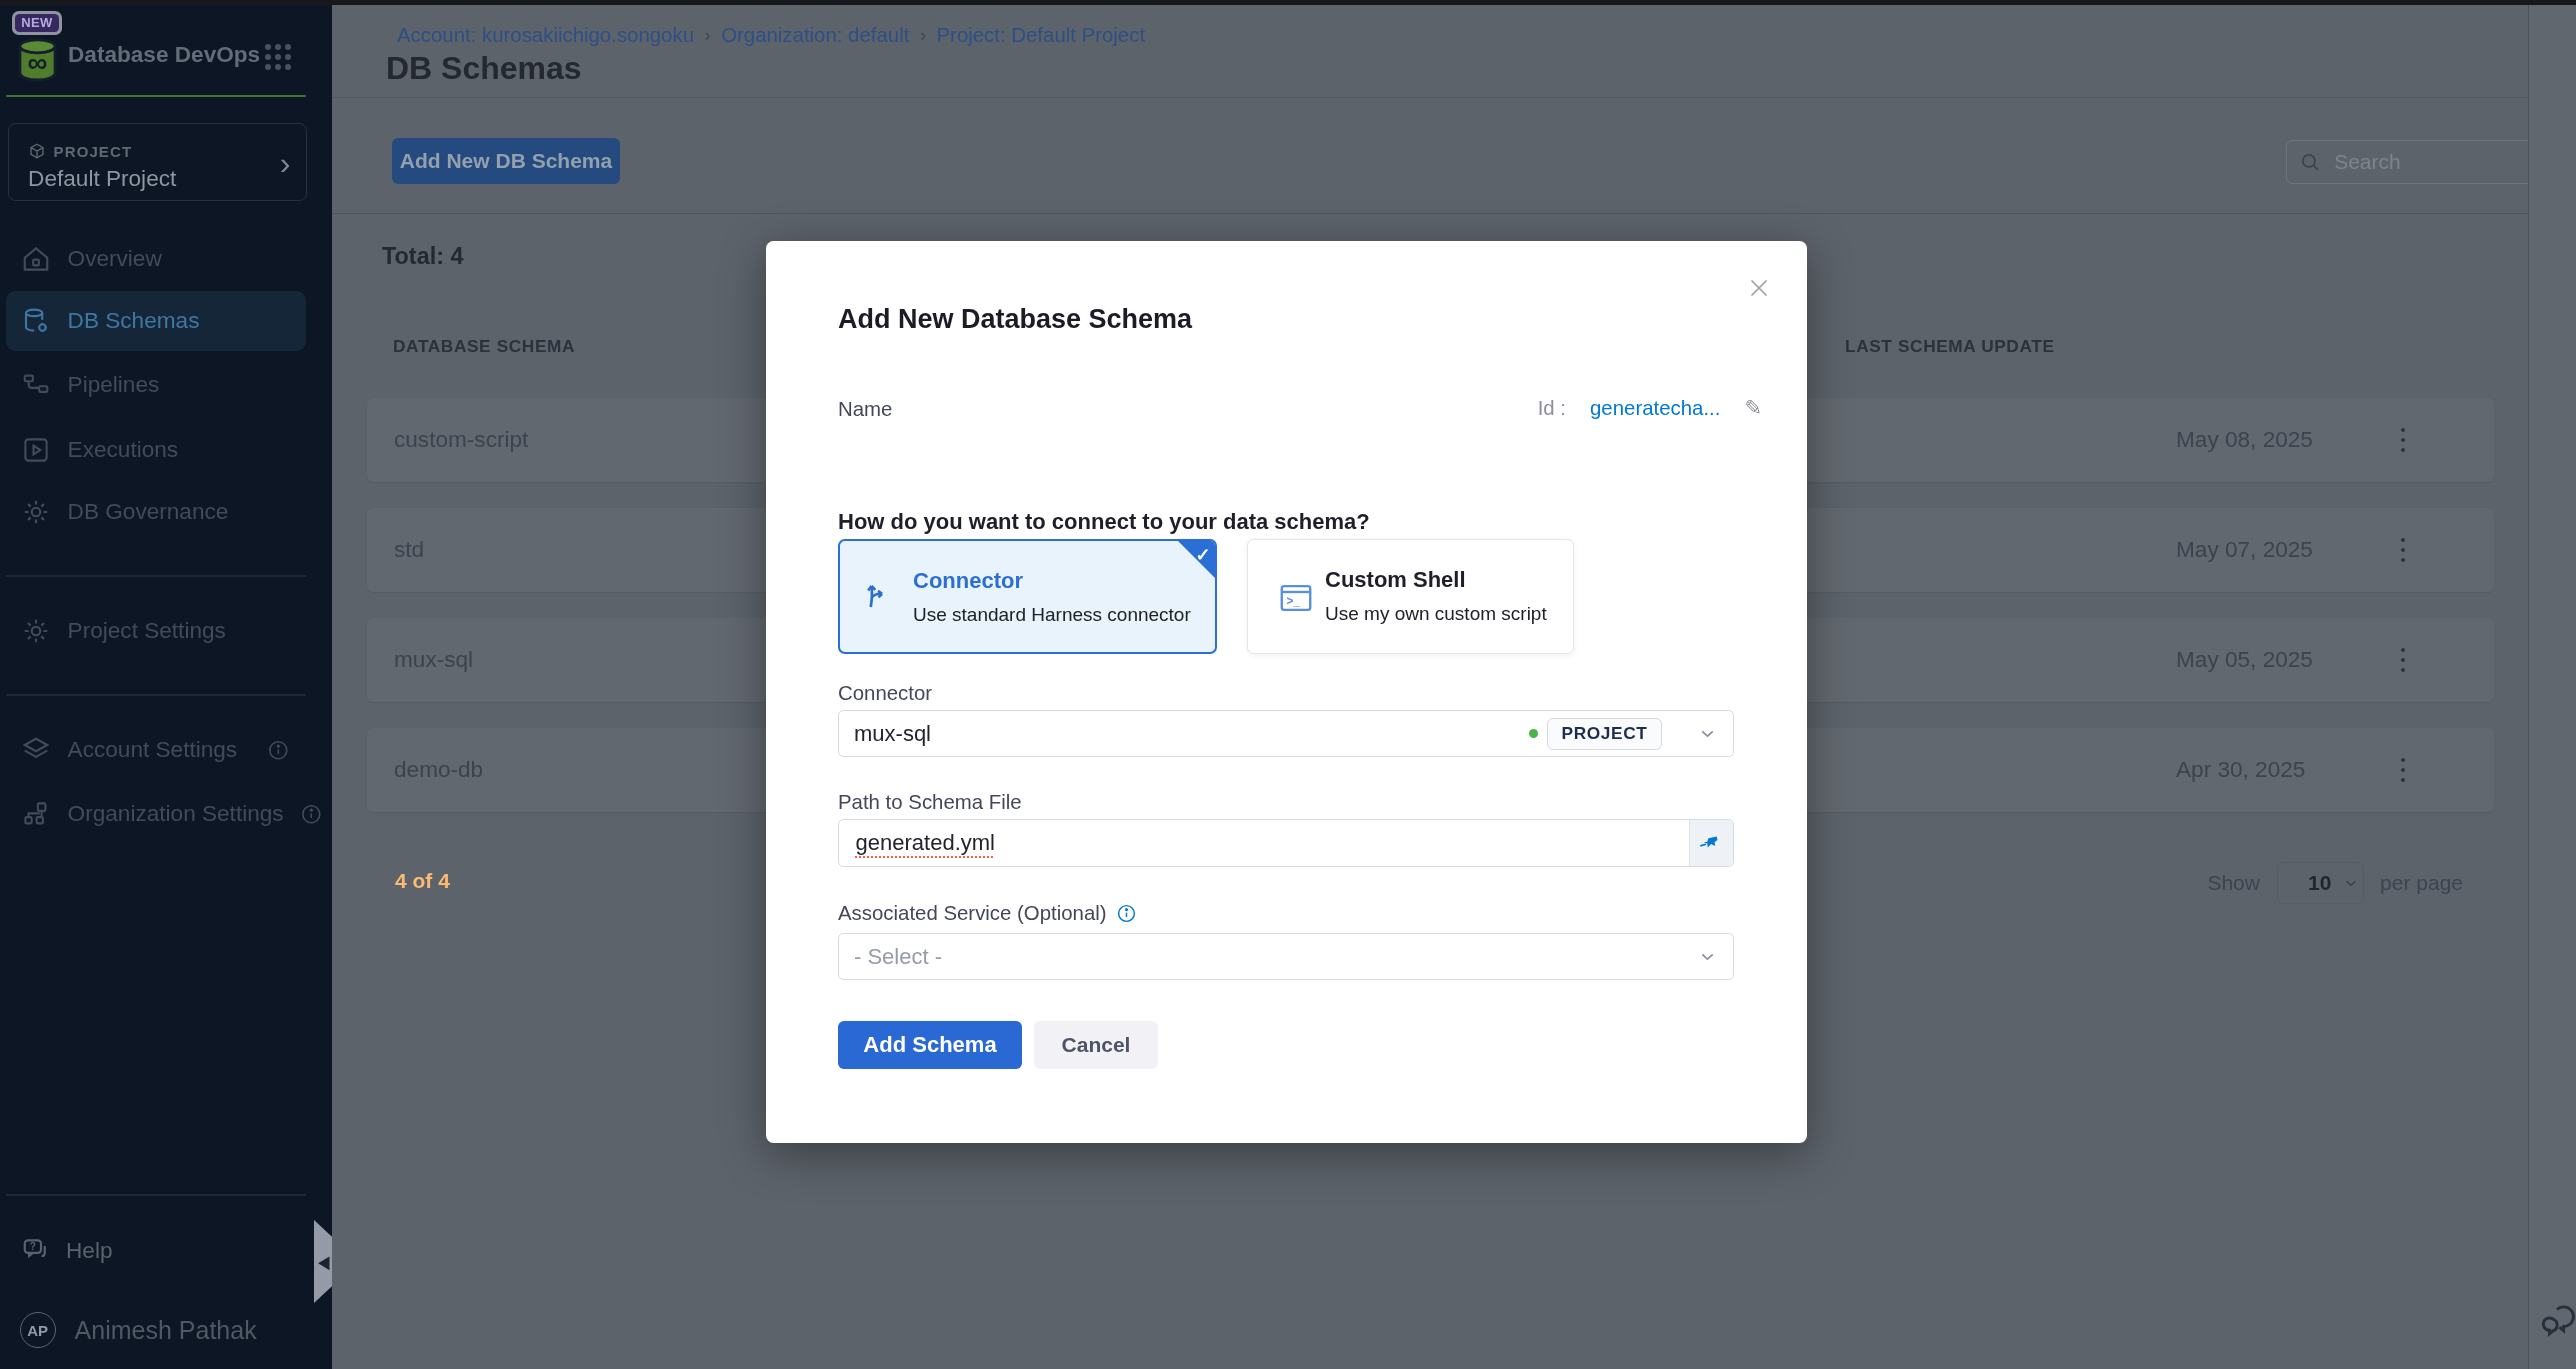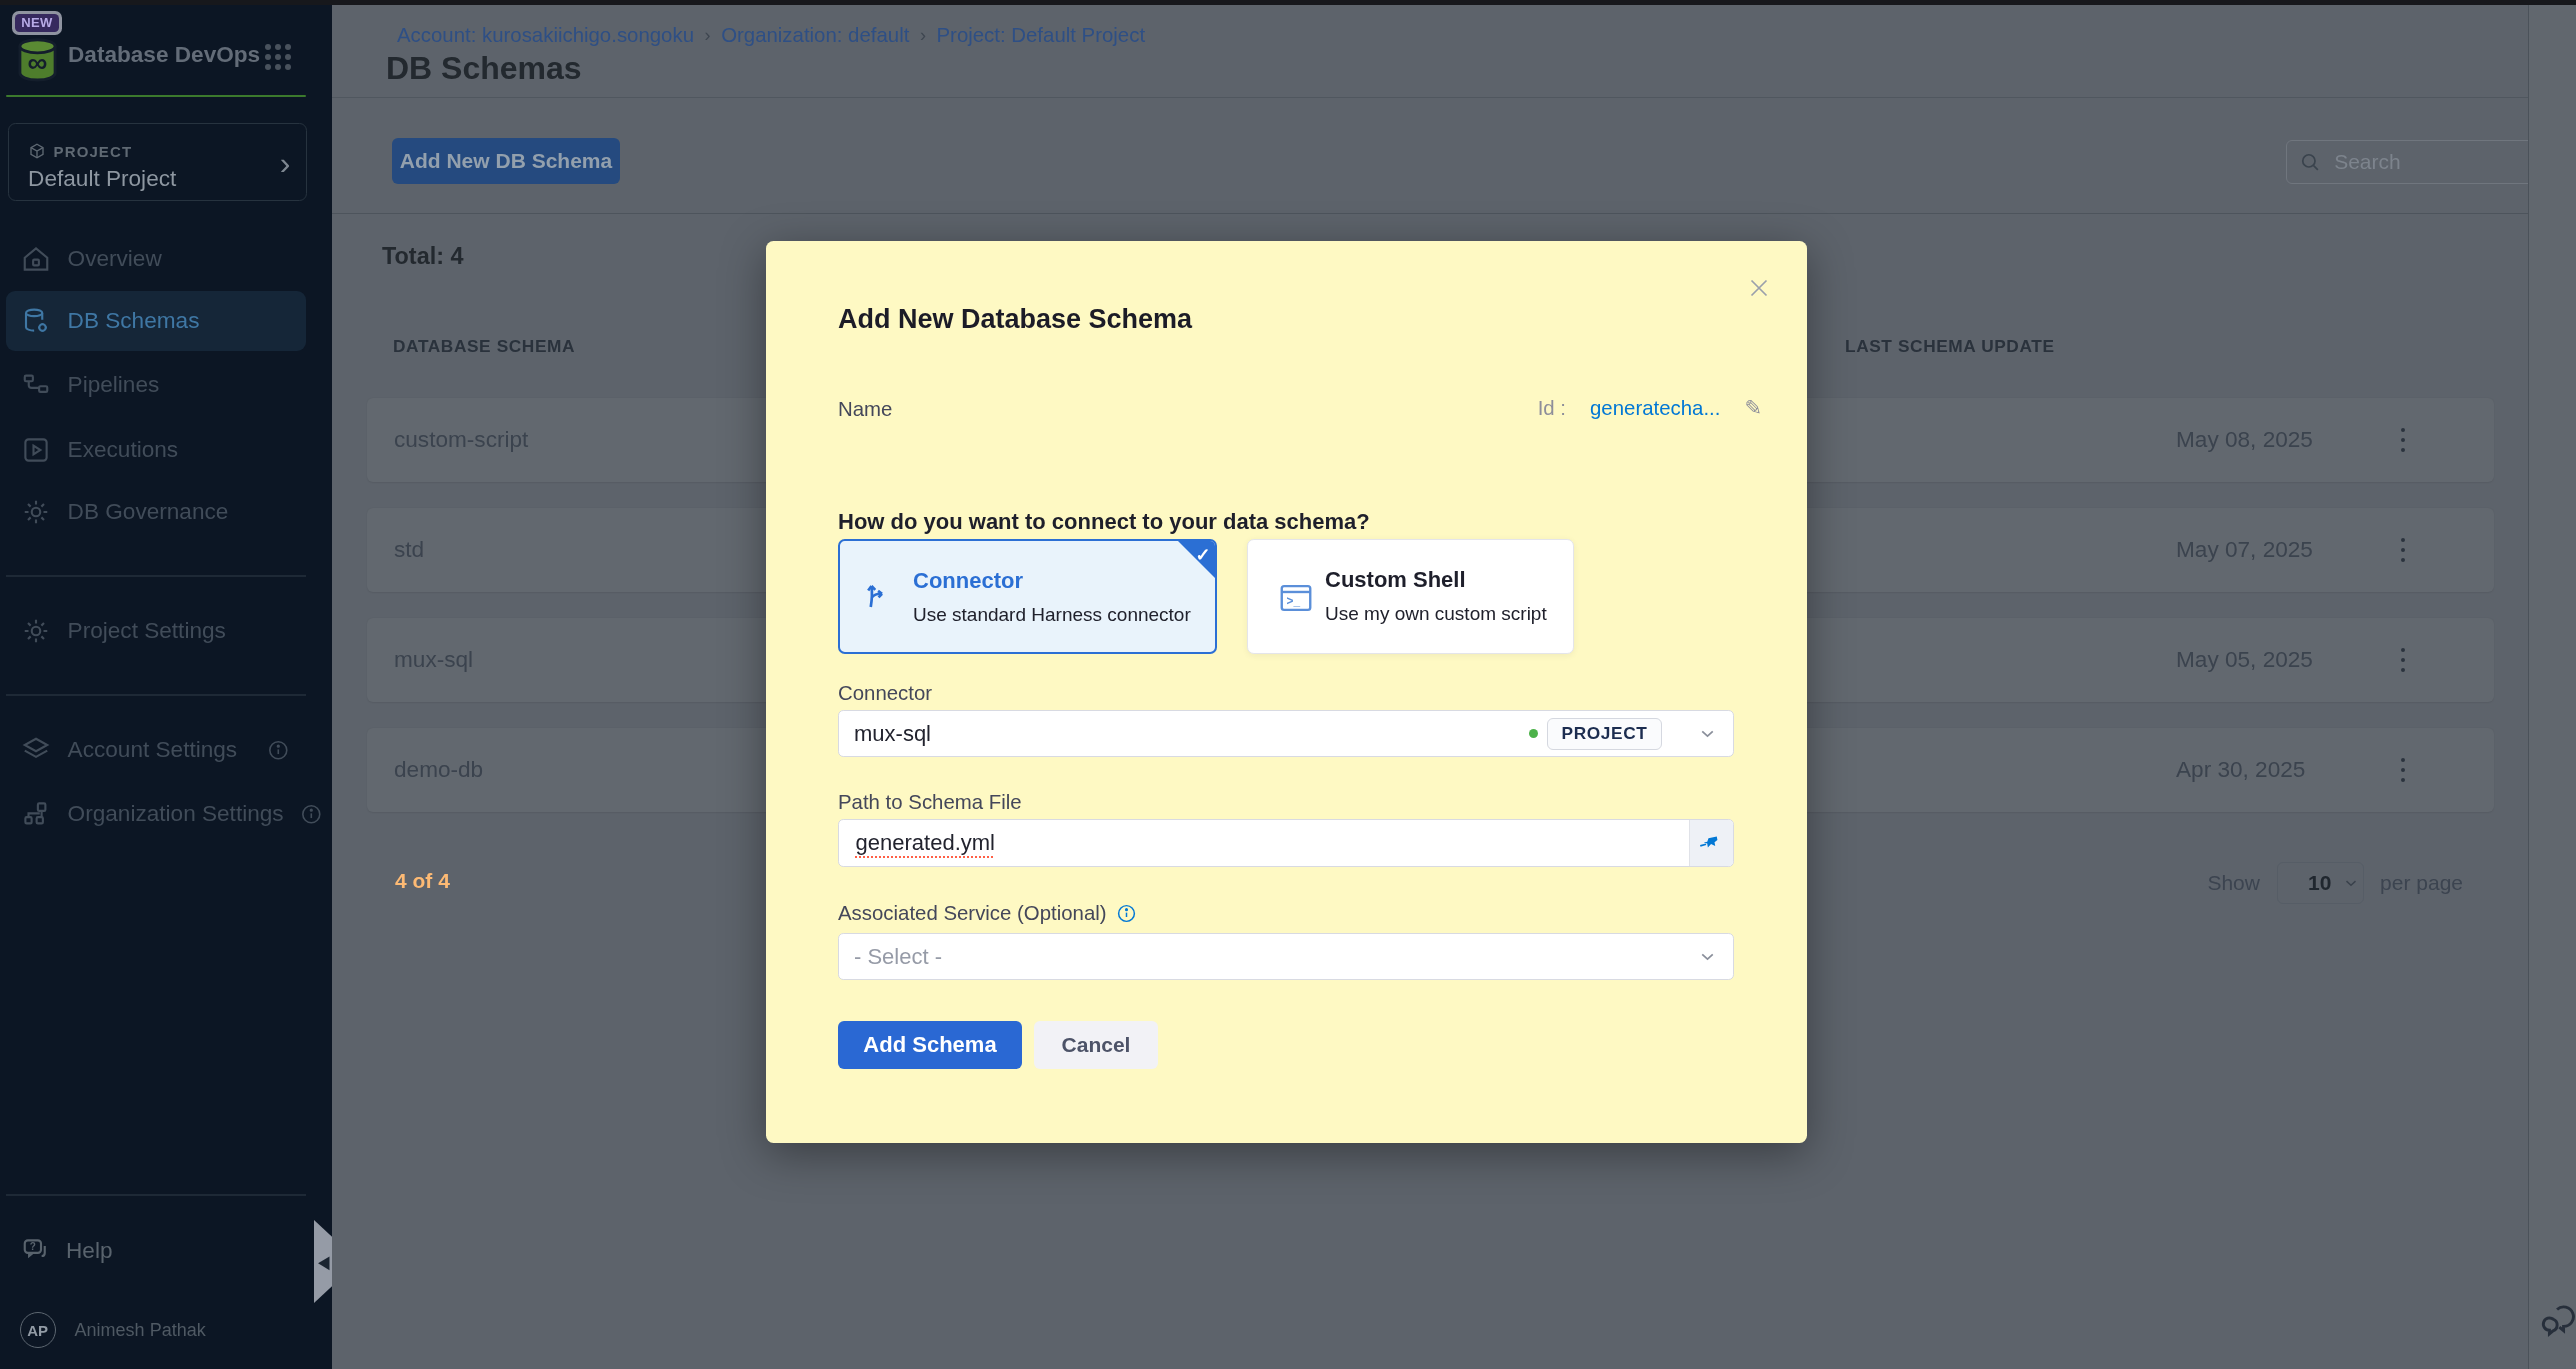--- a/index.html
+++ b/index.html
@@ -37,21 +37,21 @@
   .nav-item .ni-label{white-space:nowrap;}
   .nav-item.active{background:#152638;color:#3f77a4;height:60px;}
   .nav-info{margin-left:auto;margin-right:16.6px;color:#414c59;}
   .side-divider{left:6px;width:300px;height:1.5px;background:#1e2936;}
 
   .help-item{left:6px;top:1229px;width:300px;height:44px;display:flex;align-items:center;gap:15px;
              padding-left:15px;color:#59636d;font-size:22.6px;}
   .user-row{left:19.6px;top:1312px;display:flex;align-items:center;gap:19px;}
   .avatar{width:36px;height:36px;border-radius:50%;border:1.5px solid #5d6771;color:#929ba5;
           font-size:15px;font-weight:700;display:flex;align-items:center;justify-content:center;}
-  .user-name{font-size:18px;color:#4f5963;}
+  .user-name{font-size:25px;color:#4f5963;}
   .collapse-handle{left:314px;top:1220px;width:19.6px;height:83px;background:#959ba6;
                    clip-path:polygon(0 0,100% 22%,100% 78%,0 100%);
                    display:flex;align-items:center;justify-content:center;}
   .collapse-arrow{color:#1a2430;font-size:15px;transform:scaleY(1.2);}
 
   
   .content{left:332px;top:0;width:2197px;height:1369px;background:#5d636b;}
   .crumbs{left:41px;top:24px;font-size:20.4px;display:flex;align-items:center;margin-left:24px;}
   .crumb{color:#2e4f85;cursor:pointer;}
   .crumb-sep{color:#3e4650;padding:0 10.6px;font-size:18px;}
@@ -86,21 +86,21 @@
   .page-size{width:87px;height:42px;border:1.5px solid #565d66;border-radius:6px;display:flex;
              align-items:center;justify-content:center;gap:10.6px;cursor:pointer;}
   .page-size .val{font-size:21px;font-weight:700;color:#20272f;margin-left:28px;}
 
   
   .right-rail{left:2528px;top:0;width:48px;height:1369px;background:#61676e;
               border-left:0.8px solid #4b525a;}
   .chat-icon{left:10.6px;top:1303px;color:#272f3b;}
 
   
-  .modal{left:766px;top:241px;width:1041px;height:902px;background:#fef9c3;border-radius:7.5px;
+  .modal{left:766px;top:241px;width:1041px;height:902px;background:#ffffff;border-radius:7.5px;
          box-shadow:0 10.6px 45px rgba(0,0,0,.38);}
   .modal-close{right:33px;top:32px;width:30px;height:30px;color:#9aa0ab;cursor:pointer;}
   .modal-title{left:72px;top:63px;font-size:27px;font-weight:700;color:#1c1c27;}
   .fld-label{font-size:20.4px;color:#44475a;}
   .id-row{right:45px;top:155px;display:flex;align-items:center;gap:24px;font-size:20.4px;}
   .id-prefix{color:#8d8e9a;}
   .id-link{color:#0278d5;cursor:pointer;}
   .pencil{color:#8d8e9a;font-size:21px;cursor:pointer;}
   .t-input{left:72px;width:896px;height:47px;border:1.5px solid #d8dae2;border-radius:5.3px;
            display:flex;align-items:center;padding:0 16.6px;font-size:22px;color:#22232e;

